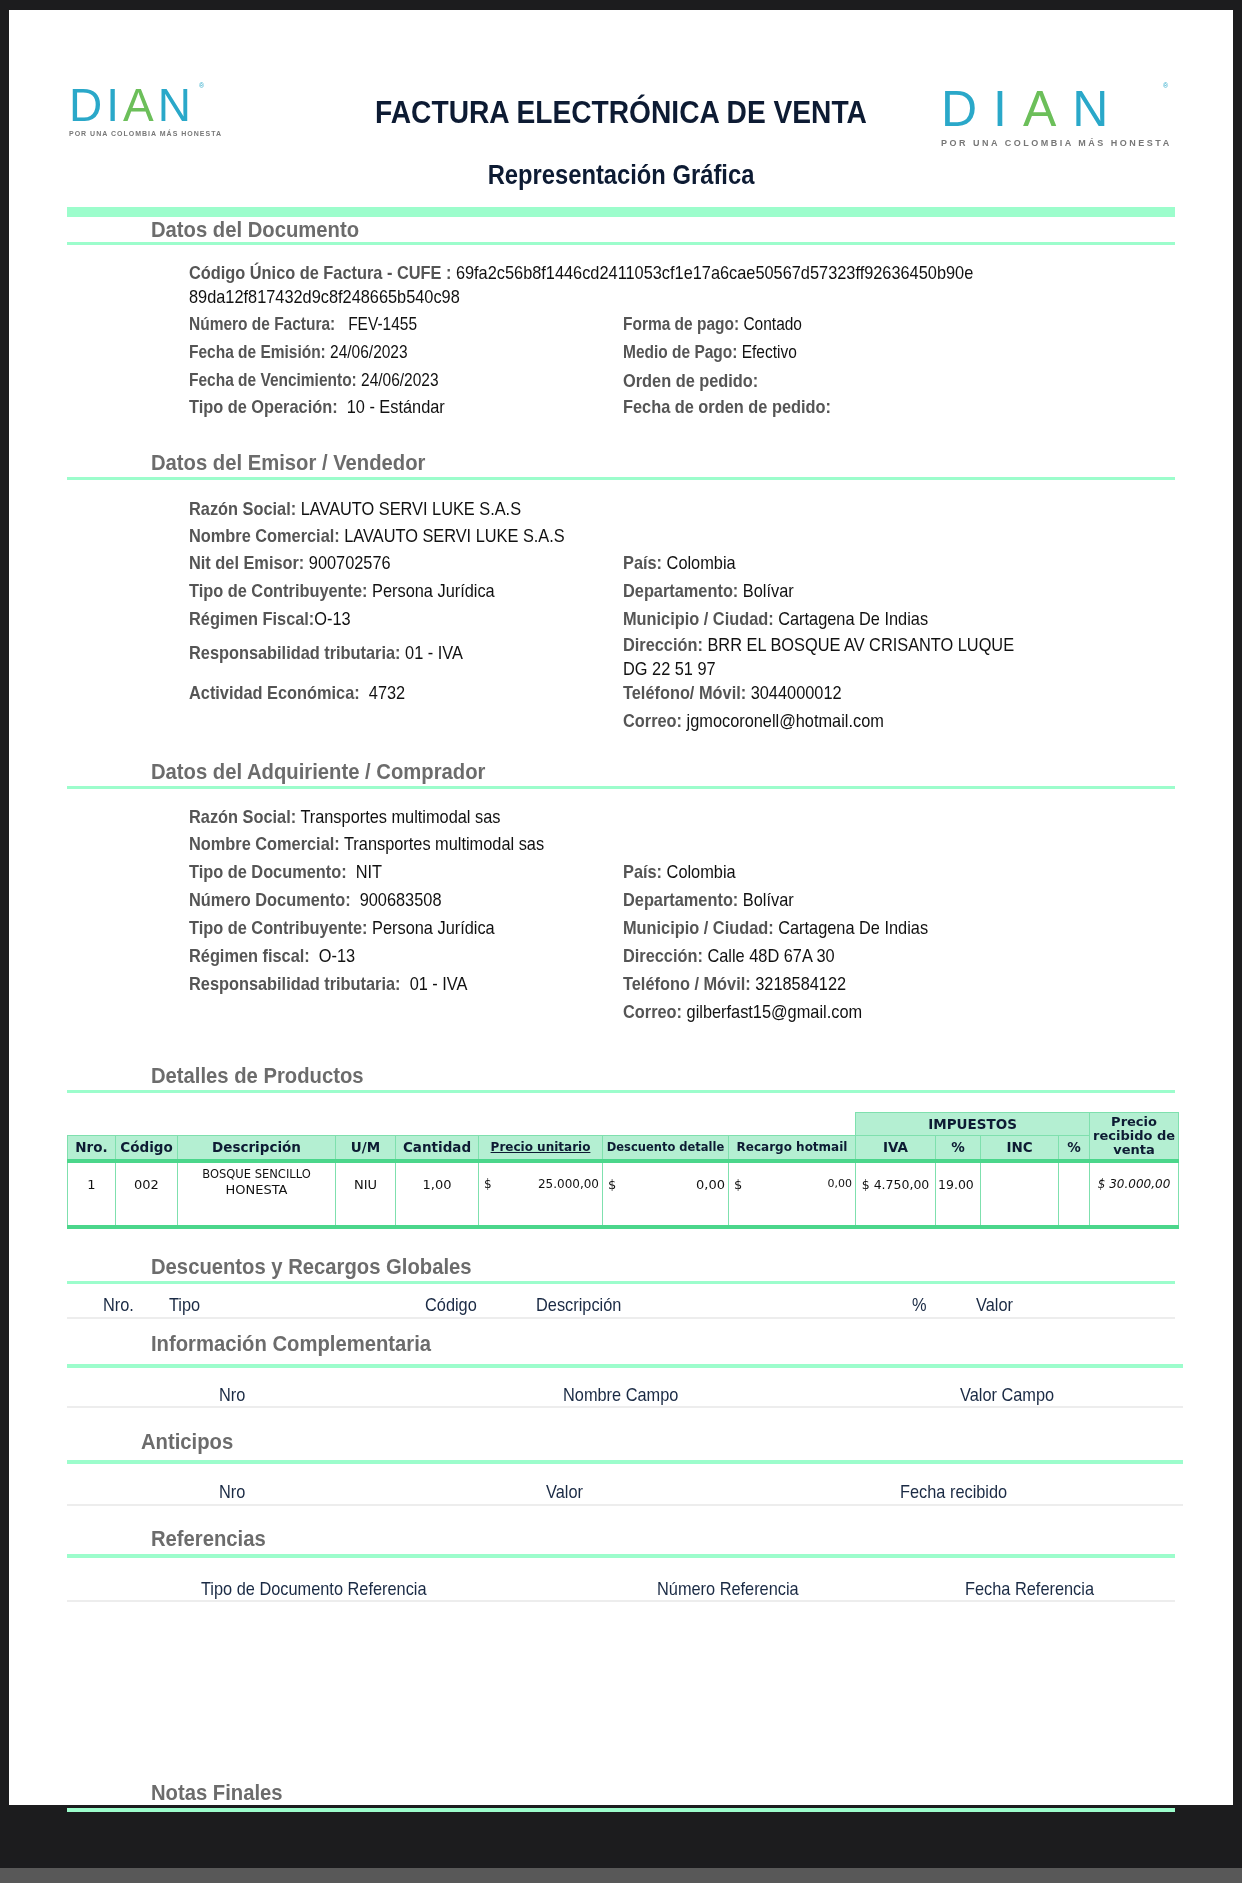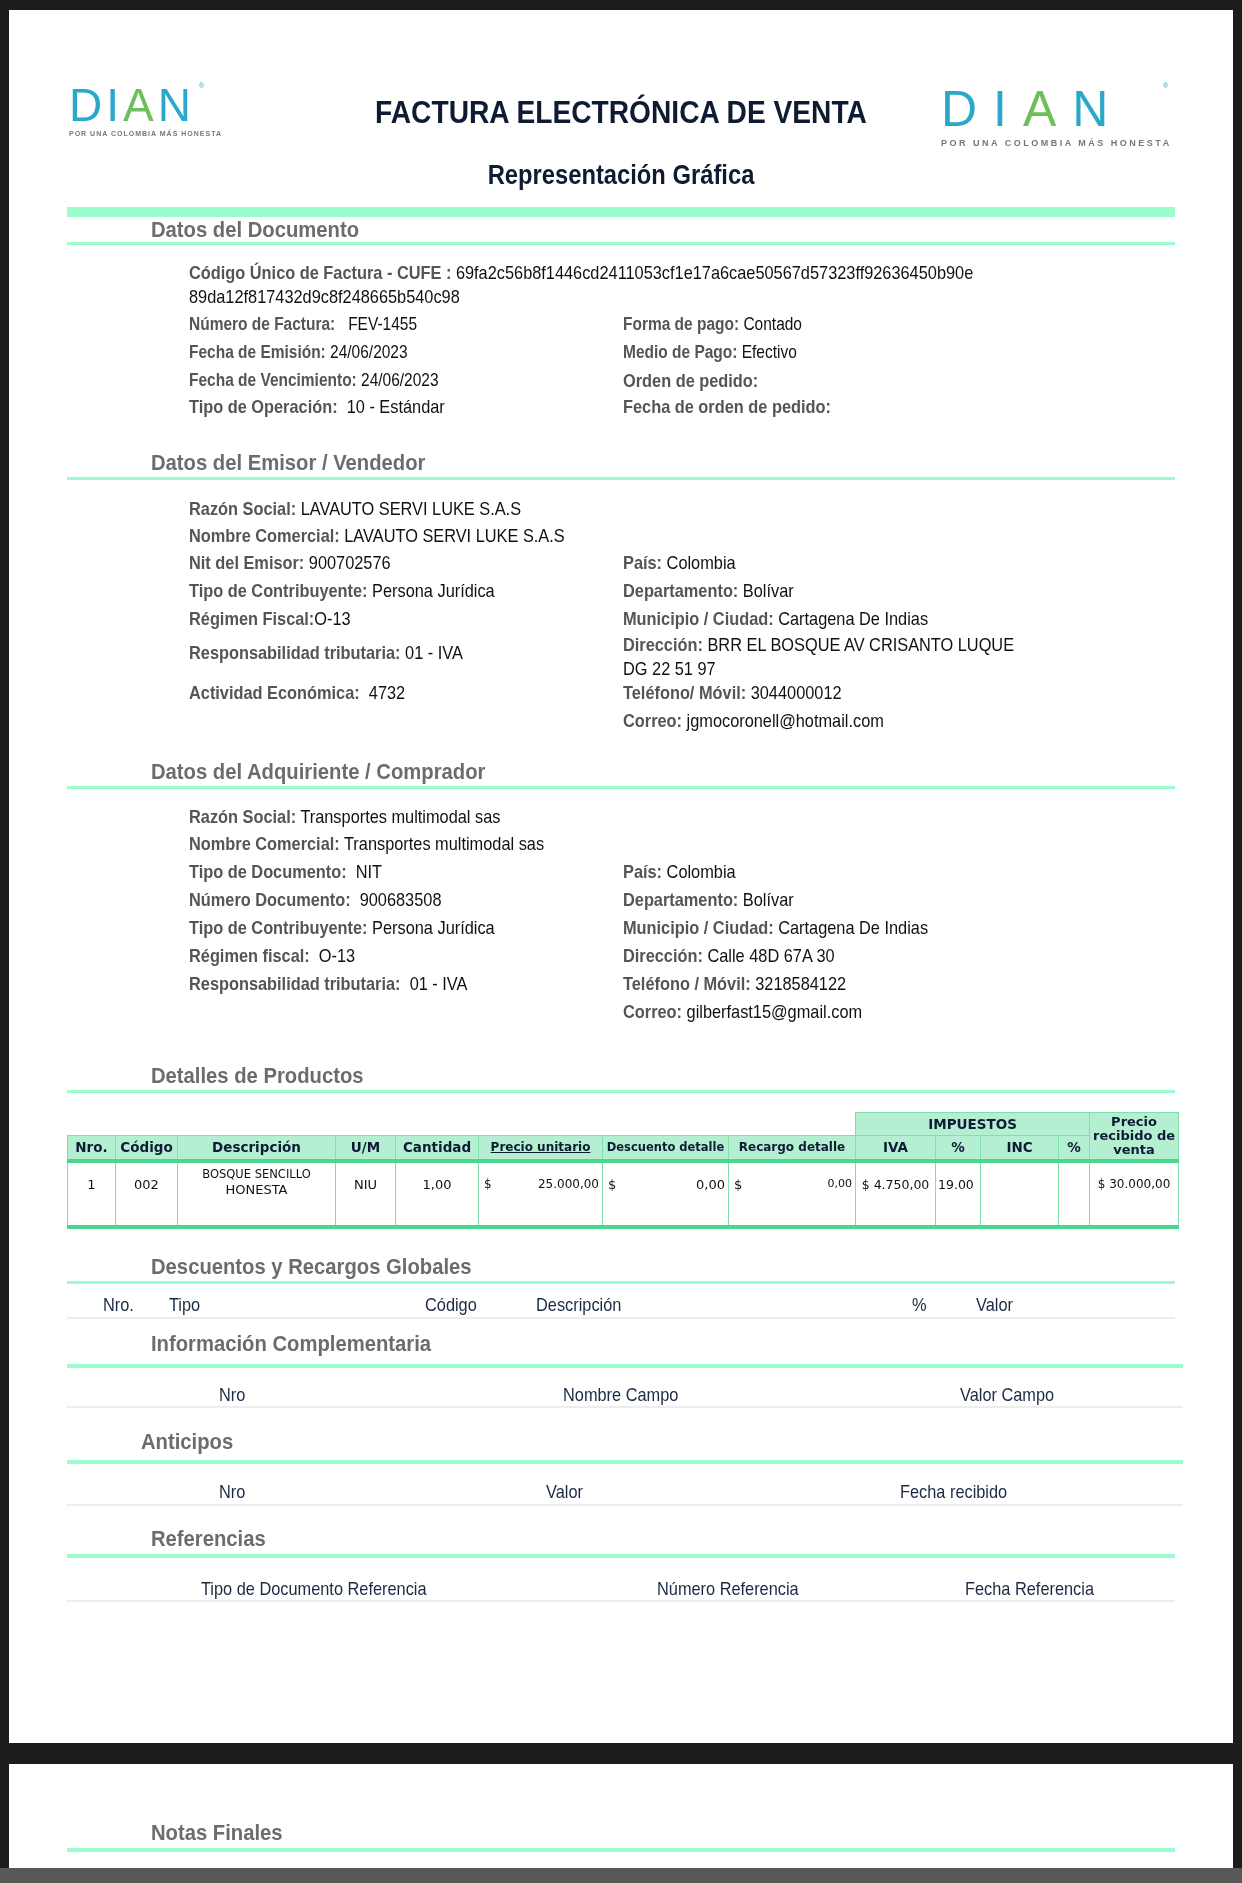--- a/index.html
+++ b/index.html
@@ -1,20 +1,20 @@
 <!DOCTYPE html>
 <html><head>
 <meta charset="utf-8">
 <style>
   * { box-sizing: border-box; margin: 0; padding: 0; }
   html, body { width: 1242px; height: 1883px; overflow: hidden; }
   body { background: #1c1c1e; font-family: "Liberation Sans", sans-serif; position: relative; }
   .page { position: absolute; left: 9px; right: 9px; background: #ffffff; }
   .page1 { top: 10px; height: 1733px; }
-  .page2 { top: 1764px; height: 104px; padding-left: 20px; }
+  .page2 { top: 1724px; height: 81px; padding-left: 20px; }
   .bottom-bar { position: absolute; left: 0; right: 0; top: 1868px; height: 15px; background: #585858; }
   .logo { position: absolute; }
   .logo .word { font-family: "Liberation Sans", sans-serif; font-weight: 300; color: #2aa8c9; letter-spacing: 6px; line-height: 1; }
   .logo .word .a { color: #6cbf5a; }
   .logo .tag { color: #777; letter-spacing: 1px; font-weight: bold; }
   .logo .reg { position: absolute; font-size: 7px; color: #2aa8c9; }
 
   .title { position: absolute; left: 0; right: 0; text-align: center; font-family: "Liberation Sans", sans-serif; font-weight: bold; color: #0d1b33; transform: scaleX(0.88); }
   .title1 { top: 84px; font-size: 32px; }
   .title2 { top: 150px; font-size: 27px; }
@@ -142,21 +142,21 @@
         <th rowspan="2" style="font-size:13px; line-height:14px;">Precio recibido de venta</th>
       </tr>
       <tr>
         <th>Nro.</th>
         <th>Código</th>
         <th>Descripción</th>
         <th>U/M</th>
         <th>Cantidad</th>
         <th style="font-size:12px;text-decoration:underline;">Precio unitario</th>
         <th style="font-size:11.5px;">Descuento detalle</th>
-        <th style="font-size:12px;">Recargo detalle</th>
+        <th style="font-size:12px;">Recargo hotmail</th>
         <th>IVA</th>
         <th>%</th>
         <th>INC</th>
         <th>%</th>
       </tr>
     </thead>
     <tbody>
       <tr>
         <td>1</td>
         <td>002</td>
@@ -166,21 +166,21 @@
           </td>
         <td>NIU</td>
         <td>1,00</td>
         <td class="money" style="font-size:12px;"><span class="sym">$</span><span>25.000,00</span></td>
         <td class="money"><span class="sym">$</span><span>0,00</span></td>
         <td class="money" style="font-size:11px;"><span class="sym" style="font-size:13px;">$</span><span>0,00</span></td>
         <td style="font-size:12.5px;">$ 4.750,00</td>
         <td style="font-size:12.5px; text-align:left; padding-left:2px;margin-left:7px;">19.00</td>
         <td></td>
         <td></td>
-        <td style="font-size:12px;">$ 30.000,00</td>
+        <td style="font-size:12px;font-style:italic;">$ 30.000,00</td>
       </tr>
     </tbody>
   </table>
 
   <div class="sec" style="left:142px; top:1244px;">Descuentos y Recargos Globales</div>
   <div class="rule" style="top:1271px; height:3px;"></div>
   <div>
     <div class="th-row" style="left:94px; top:1284px;">Nro.</div>
     <div class="th-row" style="left:160px; top:1284px;">Tipo</div>
     <div class="th-row" style="left:416px; top:1284px;">Código</div>

